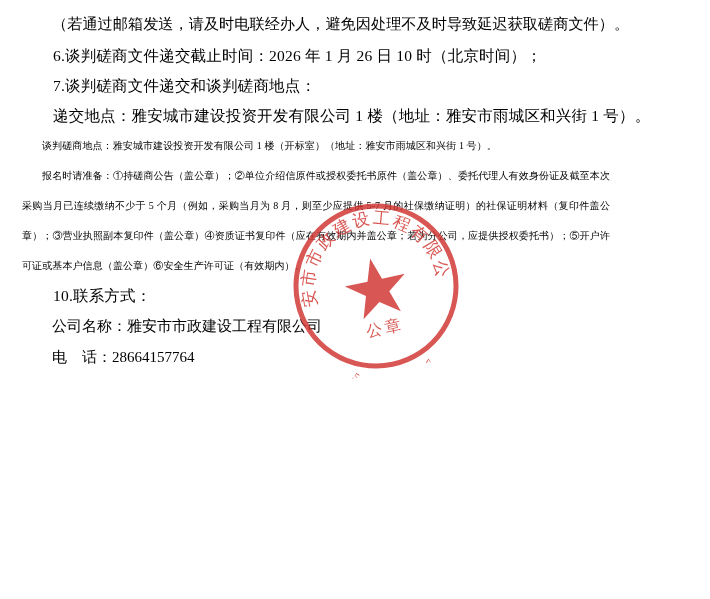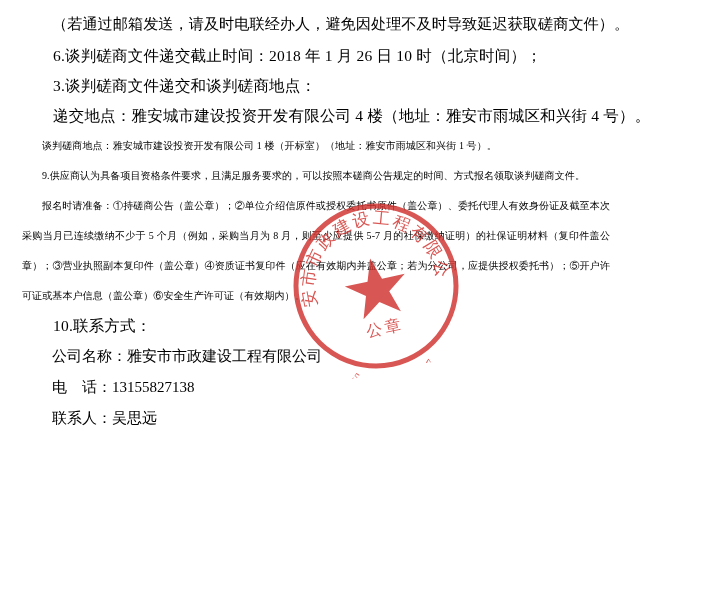--- a/index.html
+++ b/index.html
@@ -70,38 +70,36 @@
 </style>
 </head>
 <body>
 
 <div class="page">
 
   <div class="top-note">（若通过邮箱发送，请及时电联经办人，避免因处理不及时导致延迟获取磋商文件）。</div>
 
   <div class="gapline"></div>
 
-  <div class="line indent1">6.谈判磋商文件递交截止时间：2018 年 1 月 26 日 10 时（北京时间）；</div>
+  <div class="line indent1">6.谈判磋商文件递交截止时间：2026 年 1 月 26 日 10 时（北京时间）；</div>
 
 
-  <div class="line indent1">3.谈判磋商文件递交和谈判磋商地点：</div>
+  <div class="line indent1">7.谈判磋商文件递交和谈判磋商地点：</div>
 
-  <div class="line indent1">递交地点：雅安城市建设投资开发有限公司 4 楼（地址：雅安市雨城区和兴街 4 号）。</div>
+  <div class="line indent1">递交地点：雅安城市建设投资开发有限公司 1 楼（地址：雅安市雨城区和兴街 1 号）。</div>
 
   <div class="wrapblock">谈判磋商地点：雅安城市建设投资开发有限公司 1 楼（开标室）（地址：雅安市雨城区和兴街 1 号）。</div>
 
-  <div class="wrapblock">9.供应商认为具备项目资格条件要求，且满足服务要求的，可以按照本磋商公告规定的时间、方式报名领取谈判磋商文件。</div>
 
   <div class="wrapblock">报名时请准备：①持磋商公告（盖公章）；②单位介绍信原件或授权委托书原件（盖公章）、委托代理人有效身份证及截至本次采购当月已连续缴纳不少于 5 个月（例如，采购当月为 8 月，则至少应提供 5-7 月的社保缴纳证明）的社保证明材料（复印件盖公章）；③营业执照副本复印件（盖公章）④资质证书复印件（应在有效期内并盖公章；若为分公司，应提供授权委托书）；⑤开户许可证或基本户信息（盖公章）⑥安全生产许可证（有效期内）。</div>
 
   <div class="line indent1">10.联系方式：</div>
 
   <div class="contact-line">公司名称：雅安市市政建设工程有限公司</div>
-  <div class="contact-line">电　话：13155827138</div>
-  <div class="contact-line">联系人：吴思远</div>
+  <div class="contact-line">电　话：28664157764</div>
 
   <div class="seal">
     <svg width="172" height="172" viewBox="0 0 172 172" xmlns="http://www.w3.org/2000/svg">
       <circle cx="86" cy="86" r="80" fill="none" stroke="#d0322e" stroke-width="5"></circle>
       <path id="sealTopArc" d="M 86,86 m -62,0 a 62,62 0 1,1 124,0" fill="none" stroke="none"></path>
       <path id="sealBottomArc" d="M 86,86 m -50,24 a 56,56 0 1,0 100,0" fill="none" stroke="none"></path>
       <text class="seal-text" font-size="17" letter-spacing="2">
         <textPath href="#sealTopArc" startOffset="50%" text-anchor="middle">雅安市市政建设工程有限公司</textPath>
       </text>
       <text class="seal-text" font-size="11" letter-spacing="2">

